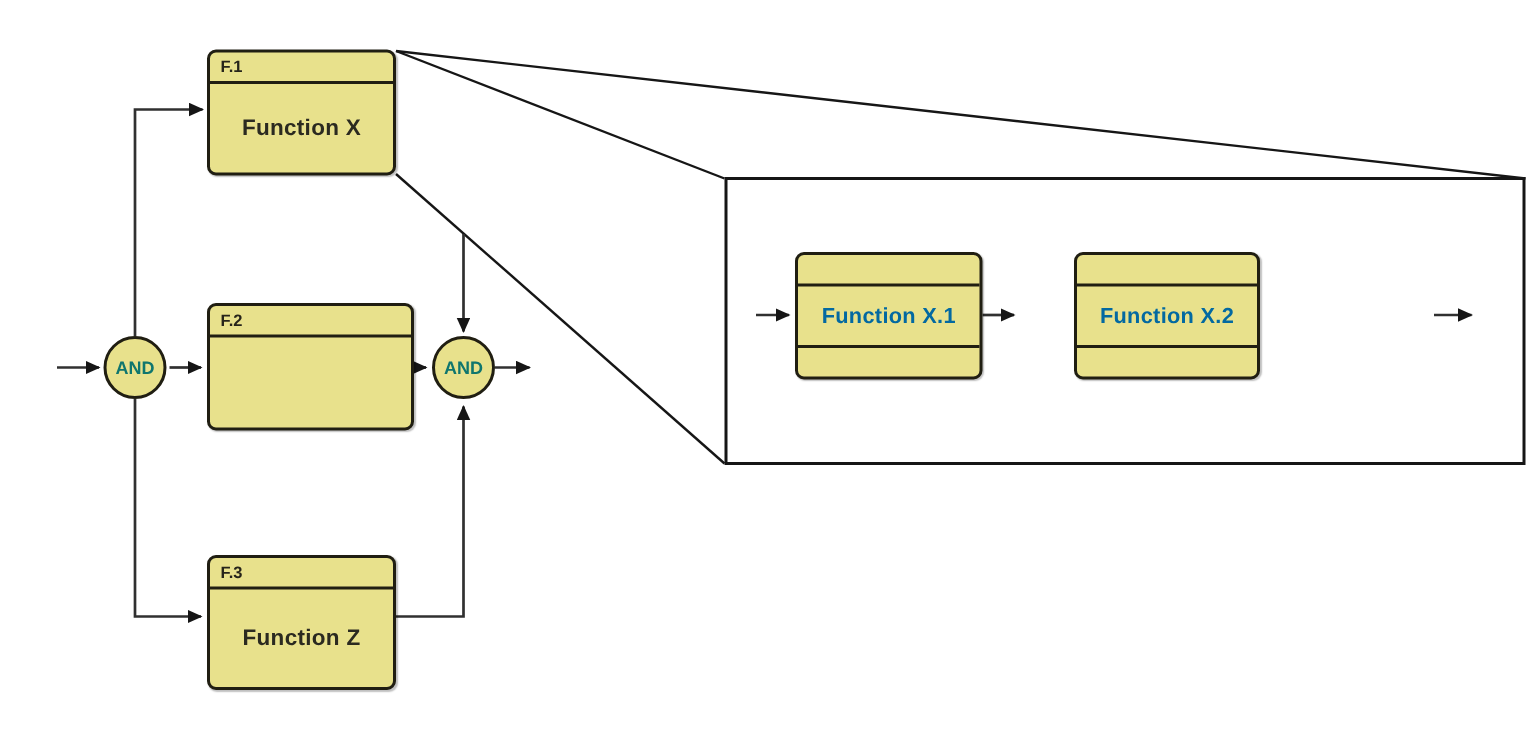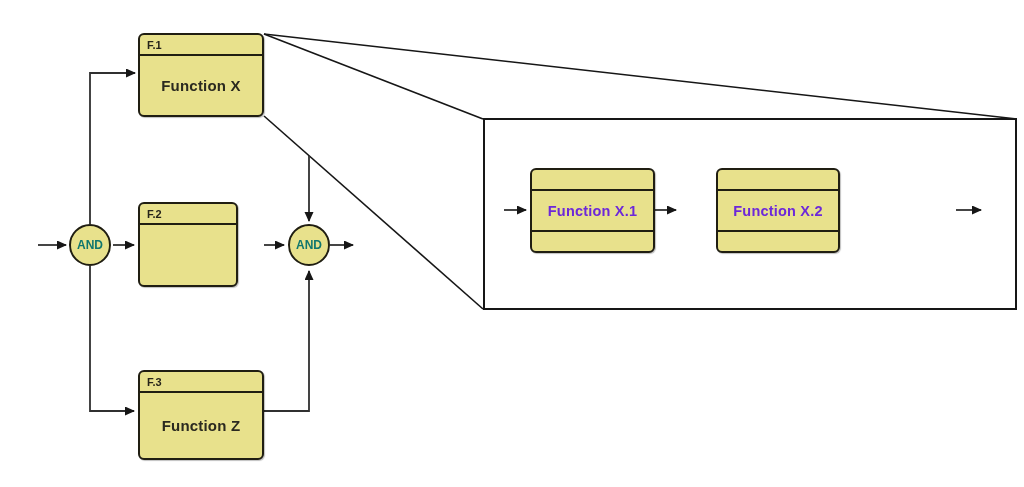--- a/index.html
+++ b/index.html
@@ -47,21 +47,21 @@
     position:absolute; box-sizing:border-box; top:168px; width:125px; height:85px;
     background:var(--box-fill,#e8e18c);
     border:2.5px solid var(--box-border,#201e12);
     border-radius:6px;
     box-shadow:1px 1px 1px rgba(0,0,0,0.25);
     display:flex; flex-direction:column;
   }
   .dbox .band-top { height:19px; border-bottom:2px solid var(--box-border,#201e12); }
   .dbox .band-mid {
     flex:1; display:flex; align-items:center; justify-content:center;
-    font-size:14.5px; font-weight:600; color:#6d28d9; letter-spacing:0.2px;
+    font-size:14.5px; font-weight:600; color:#0369a1; letter-spacing:0.2px;
   }
   .dbox .band-bot { height:19px; border-top:2px solid var(--box-border,#201e12); }
 </style>
 </head>
 <body>
 
 <div class="canvas">
 
   <div class="panel"></div>
 
@@ -93,21 +93,21 @@
       <line x1="804" y1="210" x2="827" y2="210" marker-end="url(#arrow)"></line>
       <line x1="956" y1="210" x2="981" y2="210" marker-end="url(#arrow)"></line>
     </g>
   </svg>
 
   <div class="fbox" style="left:138px; top:33px; width:126px; height:84px;">
     <div class="hdr">F.1</div>
     <div class="body">Function X</div>
   </div>
 
-  <div class="fbox" style="left:138px; top:202px; width:100px; height:85px;">
+  <div class="fbox" style="left:138px; top:202px; width:138px; height:85px;">
     <div class="hdr">F.2</div>
   </div>
 
   <div class="fbox" style="left:138px; top:370px; width:126px; height:90px;">
     <div class="hdr">F.3</div>
     <div class="body">Function Z</div>
   </div>
 
   <div class="gate" style="left:69px; top:224px;">
     <span>AND</span>

